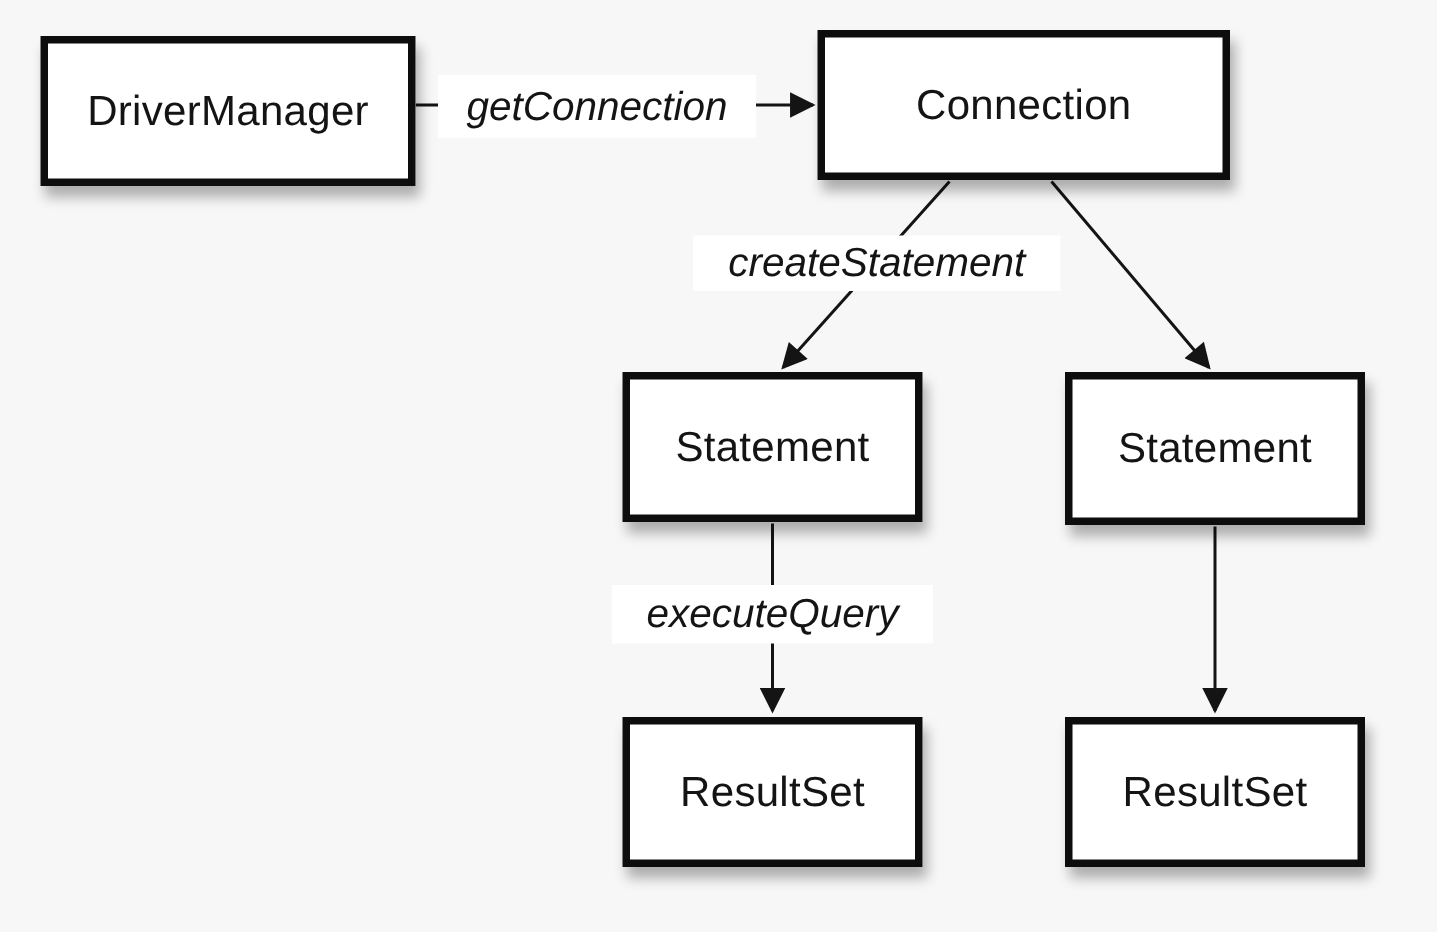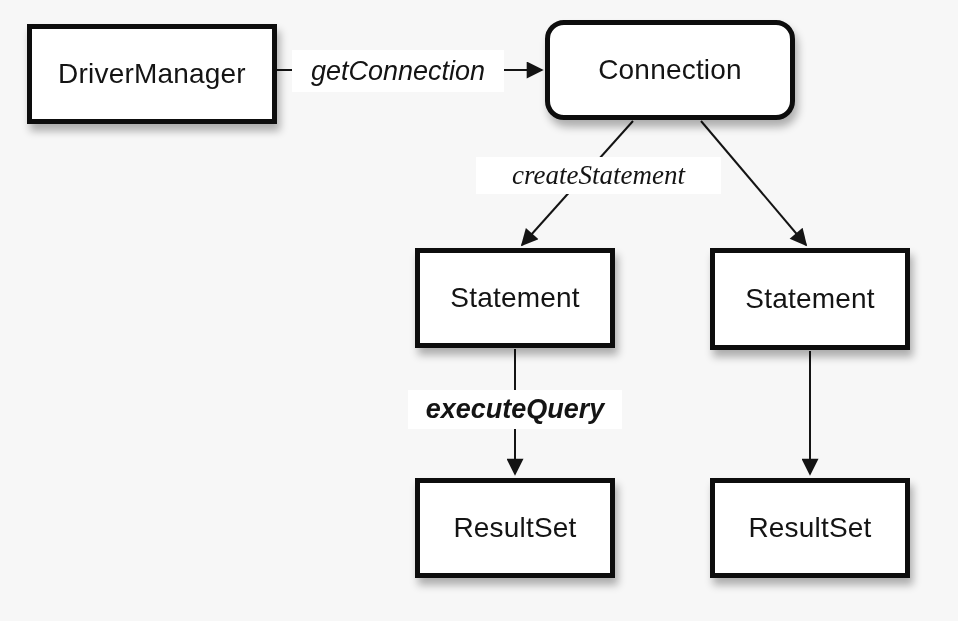--- a/index.html
+++ b/index.html
@@ -67,21 +67,21 @@
     <line x1="633" y1="121" x2="522" y2="245" stroke="#141414" stroke-width="2" marker-end="url(#arrowhead)"></line>
     <line x1="701" y1="121" x2="806" y2="245" stroke="#141414" stroke-width="2" marker-end="url(#arrowhead)"></line>
     <line x1="515" y1="349" x2="515" y2="474" stroke="#141414" stroke-width="2" marker-end="url(#arrowhead)"></line>
     <line x1="810" y1="351" x2="810" y2="474" stroke="#141414" stroke-width="2" marker-end="url(#arrowhead)"></line>
   </svg>
 
   <div class="node" style="left:27px;  top:24px;  width:250px; height:100px;">
     <span>DriverManager</span>
   </div>
 
-  <div class="node" style="left:545px; top:20px;  width:250px; height:100px;border-radius:19px;">
+  <div class="node" style="left:545px; top:20px;  width:275px; height:100px;">
     <span>Connection</span>
   </div>
 
   <div class="node" style="left:415px; top:248px; width:200px; height:100px;">
     <span>Statement</span>
   </div>
 
   <div class="node" style="left:710px; top:248px; width:200px; height:102px;">
     <span>Statement</span>
   </div>
@@ -89,17 +89,17 @@
   <div class="node" style="left:415px; top:478px; width:200px; height:100px;">
     <span>ResultSet</span>
   </div>
 
   <div class="node" style="left:710px; top:478px; width:200px; height:100px;">
     <span>ResultSet</span>
   </div>
 
   <div class="edge-label" style="left:292px; top:50px;  width:212px; height:42px;">getConnection</div>
 
-  <div class="edge-label" style="left:476px; top:157px; width:245px; height:37px;font-family:Liberation Serif, serif;">createStatement</div>
+  <div class="edge-label" style="left:462px; top:157px; width:245px; height:37px;">createStatement</div>
 
-  <div class="edge-label" style="left:408px; top:390px; width:214px; height:39px;font-weight:bold;">executeQuery</div>
+  <div class="edge-label" style="left:408px; top:390px; width:214px; height:39px;">executeQuery</div>
 
 </div>
 
 </body></html>

